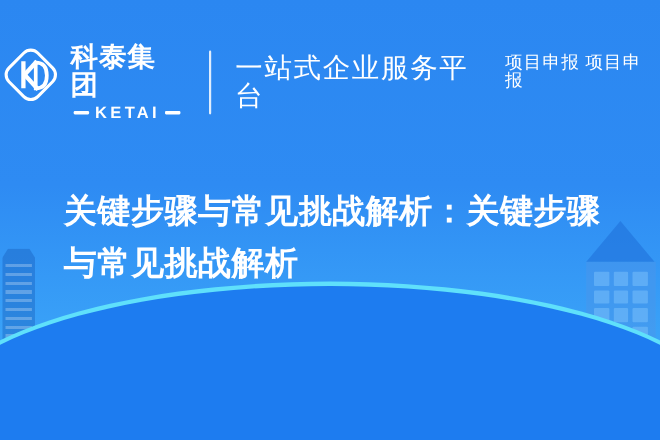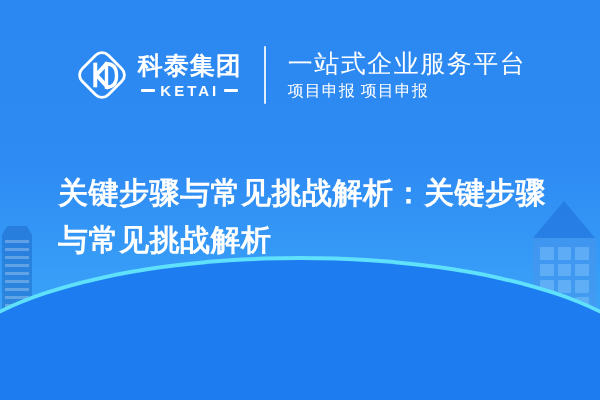--- a/index.html
+++ b/index.html
@@ -47,30 +47,30 @@
   #block-right{position:absolute;left:470px;bottom:47px;width:62px;height:50px;
     background:rgba(36,124,226,0.26);}
   #block-right .win-grid{left:5px;right:5px;top:7px;bottom:8px;
     grid-template-columns:repeat(4,1fr);grid-template-rows:repeat(2,1fr);}
   .fade-bottom{position:absolute;left:0;right:0;bottom:40px;height:46px;
     background:linear-gradient(180deg,rgba(78,200,250,0) 0%,rgba(86,210,252,0.85) 100%);}
 
   
   .header{position:absolute;left:0;top:36px;width:600px;height:78px;
     display:flex;align-items:center;justify-content:center;gap:0;}
-  .logo-block{display:flex;align-items:center;gap:8px;}
+  .logo-block{display:flex;gap:8px;}
   .mark{width:56px;height:56px;flex:0 0 56px;}
   .wordmark{display:flex;flex-direction:column;align-items:center;line-height:1;}
   .cn-name{font-size:25px;font-weight:bold;color:#fff;letter-spacing:1px;
     font-family:"Liberation Sans","DejaVu Sans",sans-serif;}
   .en-row{display:flex;align-items:center;gap:5px;margin-top:5px;}
   .dash{display:block;width:14px;height:3px;background:#fff;border-radius:1px;}
   .en-name{font-size:15px;font-weight:bold;color:#fff;letter-spacing:3px;}
   .divider{width:2px;height:58px;background:rgba(255,255,255,0.85);margin:0 22px;border-radius:1px;}
-  .tagline{display:flex;flex-direction:column;justify-content:center;gap:7px;}
+  .tagline{display:flex;flex-direction:row;justify-content:center;gap:7px;}
   .tag-main{font-size:25px;color:#fff;letter-spacing:1.5px;line-height:1;
     font-family:"Liberation Sans","DejaVu Sans",sans-serif;}
   .tag-sub{font-size:16px;color:#fff;letter-spacing:1px;line-height:1;
     font-family:"Liberation Serif","DejaVu Serif",serif;}
 
   
   .title{position:absolute;left:58px;top:150px;width:500px;
     font-size:30px;font-weight:bold;color:#ffffff;line-height:1.56;
     letter-spacing:0.5px;
     font-family:"Liberation Sans","DejaVu Sans",sans-serif;}

